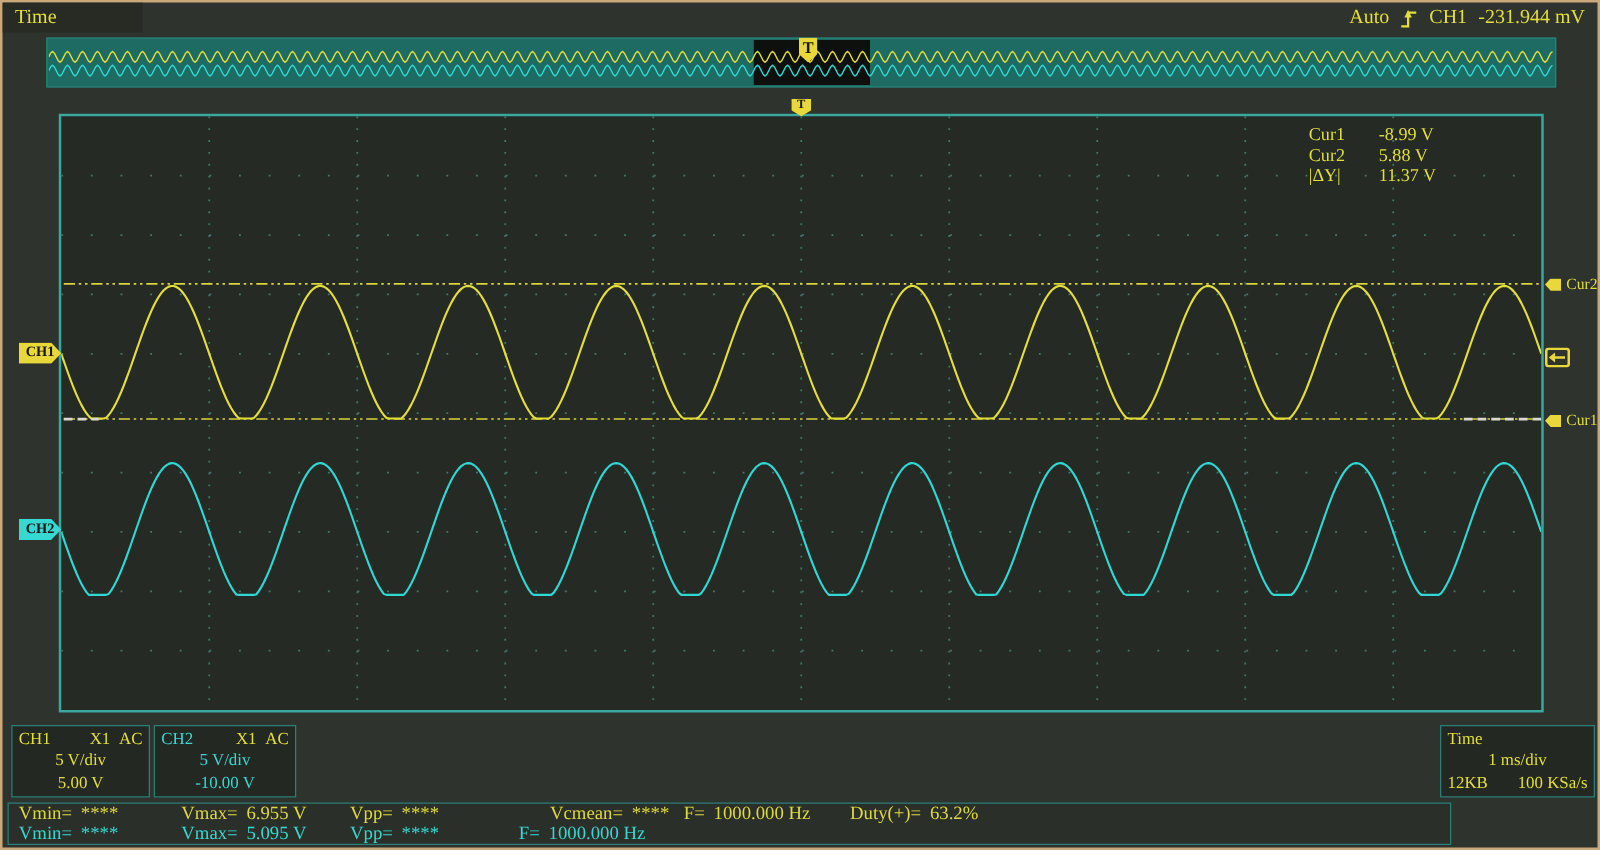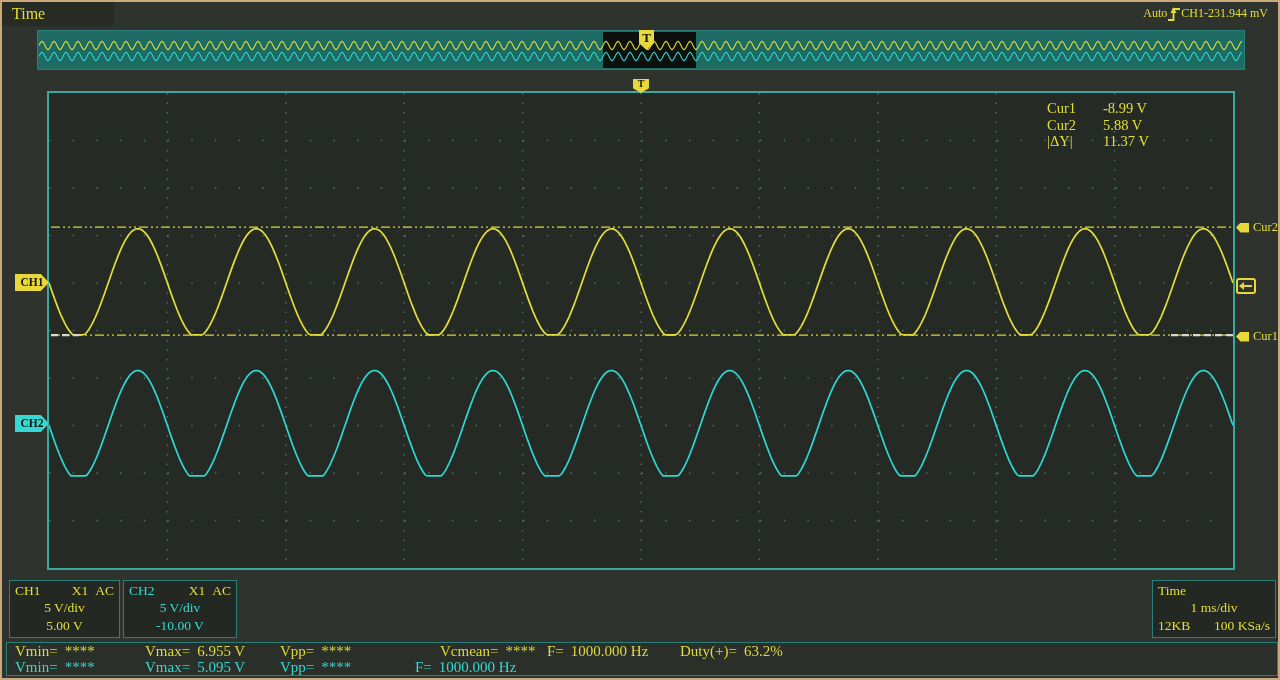--- a/index.html
+++ b/index.html
@@ -3,21 +3,21 @@
 <meta charset="utf-8">
 <style>
   html,body{margin:0;padding:0;background:#141414;}
   .screen{position:relative;width:1280px;height:680px;background:#2f332d;border:2px solid #c9a87b;
     box-sizing:border-box;font-family:"Liberation Serif","DejaVu Serif",serif;overflow:hidden;}
   .yel{color:#e3df3a;}
   .cyn{color:#38d8d2;}
   
   .statusbox{position:absolute;left:0;top:0;width:112px;height:24px;background:#272b24;}
   .status{position:absolute;left:10px;top:3px;font-size:16px;}
-  .topright{position:absolute;right:10px;top:3px;display:flex;align-items:center;font-size:12px;}
+  .topright{position:absolute;right:10px;top:3px;display:flex;align-items:center;gap:9px;font-size:16px;}
   
   .preview{position:absolute;left:35px;top:28px;width:1206px;height:38px;border:1px solid #2a8078;
     background:#1d6b62;box-sizing:content-box;}
   .preview svg{position:absolute;left:1px;top:1px;display:block;}
   .preview-window{position:absolute;left:600px;top:29px;width:93px;height:37px;z-index:3;}
   
   .t-tag{position:absolute;background:#e8d83a;color:#15150f;font-weight:bold;text-align:center;
     clip-path:polygon(0 0,100% 0,100% 66%,50% 100%,0 66%);z-index:6;}
   .preview-t{left:637px;top:28px;width:15px;height:20px;font-size:13px;line-height:15px;}
   .main-t{left:631px;top:77px;width:16px;height:14px;font-size:10px;line-height:10px;}
@@ -37,21 +37,21 @@
   .rmark .arrow{width:13px;height:10px;background:#e8d83a;clip-path:polygon(100% 0,100% 100%,35% 100%,0 50%,35% 0);}
   .rmark .lbl{font-size:12.5px;color:#e3df3a;}
   .trig-arrow{position:absolute;left:1234px;top:276px;z-index:5;}
   
   .panel{position:absolute;top:578px;height:58px;border:1px solid #2a8078;background:#242823;
     box-sizing:border-box;font-size:13.5px;line-height:17.4px;padding:1px 5px;}
   .panel .r{display:flex;justify-content:space-between;}
   .panel .rt{text-align:center;}
   .gap6{display:inline-flex;gap:7px;text-align:right;}
   
-  .measure{position:absolute;left:4px;top:640px;width:1272px;height:34px;border:1px solid #2a8078;
+  .measure{position:absolute;left:4px;top:640px;width:1155px;height:34px;border:1px solid #2a8078;
     background:#2b2f29;box-sizing:border-box;font-size:15px;}
   .mitem{position:absolute;white-space:nowrap;line-height:16px;}
   .mitem .v{margin-left:7px;}
   .mr1{top:0px;color:#ddd93e;}
   .mr2{top:16px;color:#38d8d2;}
 </style>
 </head>
 <body>
 
 <div class="screen">

